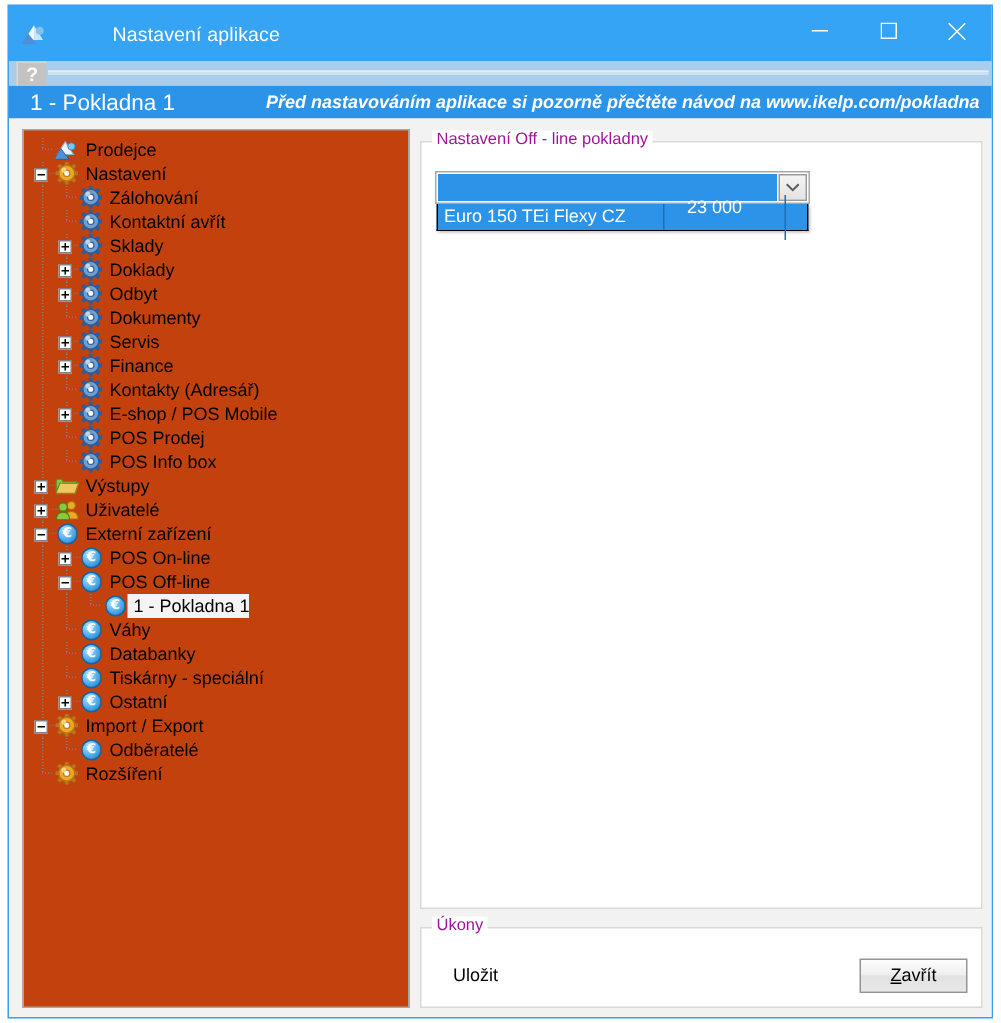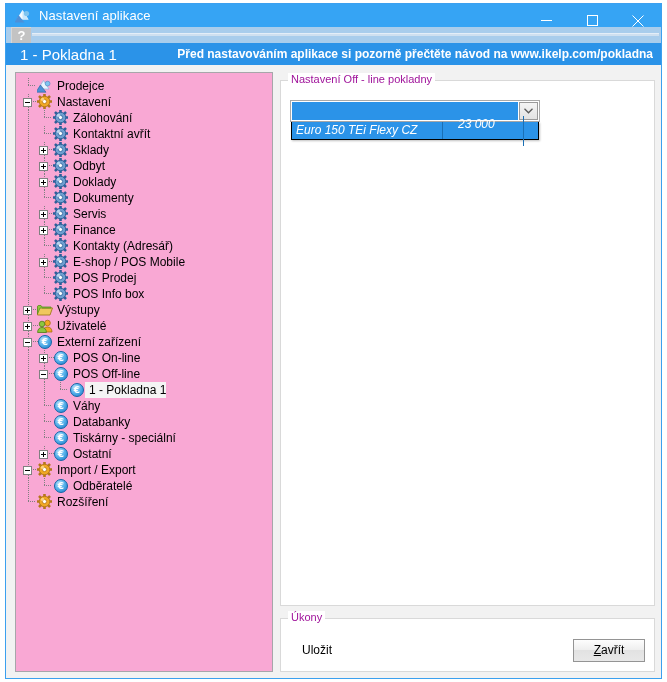--- a/index.html
+++ b/index.html
@@ -17,26 +17,27 @@
     left: 5px; top: 3px;
     width: 657px; height: 676px;
     background: #f0f0f0;
     border: 1px solid #3ba0ef;
     display: flex;
     flex-direction: column;
   }
 
   
   #titlebar {
-    height: 23px;
+    height: 37px;
     background: #36a4f4;
     display: flex;
     align-items: center;
     flex: 0 0 auto;
     position: relative;
+    gap: 36px;
   }
   #app-icon {
     width: 16px; height: 16px;
     margin-left: 9px; margin-right: 8px;
     position: relative;
     flex: 0 0 auto;
   }
   #title-text {
     font-size: 13px;
     color: #ffffff;
@@ -97,35 +98,36 @@
     font-size: 15px;
     padding-left: 14px;
     white-space: nowrap;
   }
   #banner-right {
     font-size: 12px;
     font-weight: bold;
     margin-left: auto;
     padding-right: 8px;
     white-space: nowrap;
+    font-style: italic;
   }
 
   
   #body {
     flex: 1 1 auto;
     background: #f2f2f2;
     position: relative;
     display: flex;
     padding: 7px 6px 6px 9px;
   }
 
   
   #tree-panel {
     width: 258px;
-    background: #f9a8d4;
+    background: #c2410c;
     border: 1px solid #a7a6aa;
     overflow: hidden;
     position: relative;
     flex: 0 0 auto;
   }
   #tree {
     padding: 5px 0 0 4px;
     font-size: 12px;
     color: #000000;
   }
@@ -298,21 +300,20 @@
   
   #droplist {
     position: absolute;
     left: 1px;
     top: 22px;
     width: 248px;
     background: #ffffff;
     border: 1px solid #000000;
     border-top: none;
     box-shadow: 1px 1px 2px rgba(0,0,0,0.25);
-    font-style: italic;
   }
   .dl-row {
     display: flex;
     height: 17px;
     font-size: 12px;
     align-items: center;
   }
   .dl-row.sel { background: #2b93e8; color: #ffffff; }
   .dl-c1 { width: 151px; flex: 0 0 auto; padding-left: 4px; white-space: nowrap; overflow: hidden; border-right: 1px solid #000; height: 17px; line-height: 17px;}
   .dl-c2 { width: 70px; flex: 0 0 auto; padding-left: 4px; white-space: nowrap; overflow: hidden; border-right: 1px solid #000; height: 30px; line-height: 17px; margin-left: 11px;}
@@ -500,44 +501,44 @@
                   <rect x="6.2" y="-0.4" width="2.6" height="4.2" rx="0.6" fill="#2c5f99" transform="rotate(135 7.5 7.5)"></rect>
                   <rect x="6.2" y="-0.4" width="2.6" height="4.2" rx="0.6" fill="#2c5f99" transform="rotate(180 7.5 7.5)"></rect>
                   <rect x="6.2" y="-0.4" width="2.6" height="4.2" rx="0.6" fill="#2c5f99" transform="rotate(225 7.5 7.5)"></rect>
                   <rect x="6.2" y="-0.4" width="2.6" height="4.2" rx="0.6" fill="#2c5f99" transform="rotate(270 7.5 7.5)"></rect>
                   <rect x="6.2" y="-0.4" width="2.6" height="4.2" rx="0.6" fill="#2c5f99" transform="rotate(315 7.5 7.5)"></rect>
     <circle cx="7.5" cy="7.5" r="5.3" fill="#6f9fd0" stroke="#2c5f99" stroke-width="1"></circle>
     <circle cx="7.5" cy="7.5" r="2.1" fill="#ffffff" stroke="#2c5f99" stroke-width="0.8"></circle>
     <circle cx="5.6" cy="5.4" r="1.7" fill="#d6e8f8" opacity="0.75"></circle>
   </svg></span>
             </span>
+            <span class="tlabel">Doklady</span>
+          </div>
+          <div class="trow">
+            <span class="guide v"></span>
+            <span class="exp plus v vb">
+              <span class="box"></span>
+              <span class="dots"></span>
+            </span>
+            <span class="ticon">
+              <span class="ic-gear-blue"><svg width="15" height="15" viewBox="0 0 15 15">
+    <rect x="6.2" y="-0.4" width="2.6" height="4.2" rx="0.6" fill="#2c5f99" transform="rotate(0 7.5 7.5)"></rect>
+                  <rect x="6.2" y="-0.4" width="2.6" height="4.2" rx="0.6" fill="#2c5f99" transform="rotate(45 7.5 7.5)"></rect>
+                  <rect x="6.2" y="-0.4" width="2.6" height="4.2" rx="0.6" fill="#2c5f99" transform="rotate(90 7.5 7.5)"></rect>
+                  <rect x="6.2" y="-0.4" width="2.6" height="4.2" rx="0.6" fill="#2c5f99" transform="rotate(135 7.5 7.5)"></rect>
+                  <rect x="6.2" y="-0.4" width="2.6" height="4.2" rx="0.6" fill="#2c5f99" transform="rotate(180 7.5 7.5)"></rect>
+                  <rect x="6.2" y="-0.4" width="2.6" height="4.2" rx="0.6" fill="#2c5f99" transform="rotate(225 7.5 7.5)"></rect>
+                  <rect x="6.2" y="-0.4" width="2.6" height="4.2" rx="0.6" fill="#2c5f99" transform="rotate(270 7.5 7.5)"></rect>
+                  <rect x="6.2" y="-0.4" width="2.6" height="4.2" rx="0.6" fill="#2c5f99" transform="rotate(315 7.5 7.5)"></rect>
+    <circle cx="7.5" cy="7.5" r="5.3" fill="#6f9fd0" stroke="#2c5f99" stroke-width="1"></circle>
+    <circle cx="7.5" cy="7.5" r="2.1" fill="#ffffff" stroke="#2c5f99" stroke-width="0.8"></circle>
+    <circle cx="5.6" cy="5.4" r="1.7" fill="#d6e8f8" opacity="0.75"></circle>
+  </svg></span>
+            </span>
             <span class="tlabel">Odbyt</span>
-          </div>
-          <div class="trow">
-            <span class="guide v"></span>
-            <span class="exp plus v vb">
-              <span class="box"></span>
-              <span class="dots"></span>
-            </span>
-            <span class="ticon">
-              <span class="ic-gear-blue"><svg width="15" height="15" viewBox="0 0 15 15">
-    <rect x="6.2" y="-0.4" width="2.6" height="4.2" rx="0.6" fill="#2c5f99" transform="rotate(0 7.5 7.5)"></rect>
-                  <rect x="6.2" y="-0.4" width="2.6" height="4.2" rx="0.6" fill="#2c5f99" transform="rotate(45 7.5 7.5)"></rect>
-                  <rect x="6.2" y="-0.4" width="2.6" height="4.2" rx="0.6" fill="#2c5f99" transform="rotate(90 7.5 7.5)"></rect>
-                  <rect x="6.2" y="-0.4" width="2.6" height="4.2" rx="0.6" fill="#2c5f99" transform="rotate(135 7.5 7.5)"></rect>
-                  <rect x="6.2" y="-0.4" width="2.6" height="4.2" rx="0.6" fill="#2c5f99" transform="rotate(180 7.5 7.5)"></rect>
-                  <rect x="6.2" y="-0.4" width="2.6" height="4.2" rx="0.6" fill="#2c5f99" transform="rotate(225 7.5 7.5)"></rect>
-                  <rect x="6.2" y="-0.4" width="2.6" height="4.2" rx="0.6" fill="#2c5f99" transform="rotate(270 7.5 7.5)"></rect>
-                  <rect x="6.2" y="-0.4" width="2.6" height="4.2" rx="0.6" fill="#2c5f99" transform="rotate(315 7.5 7.5)"></rect>
-    <circle cx="7.5" cy="7.5" r="5.3" fill="#6f9fd0" stroke="#2c5f99" stroke-width="1"></circle>
-    <circle cx="7.5" cy="7.5" r="2.1" fill="#ffffff" stroke="#2c5f99" stroke-width="0.8"></circle>
-    <circle cx="5.6" cy="5.4" r="1.7" fill="#d6e8f8" opacity="0.75"></circle>
-  </svg></span>
-            </span>
-            <span class="tlabel">Doklady</span>
           </div>
           <div class="trow">
             <span class="guide v"></span>
             <span class="stub "></span>
             <span class="ticon">
               <span class="ic-gear-blue"><svg width="15" height="15" viewBox="0 0 15 15">
     <rect x="6.2" y="-0.4" width="2.6" height="4.2" rx="0.6" fill="#2c5f99" transform="rotate(0 7.5 7.5)"></rect>
                   <rect x="6.2" y="-0.4" width="2.6" height="4.2" rx="0.6" fill="#2c5f99" transform="rotate(45 7.5 7.5)"></rect>
                   <rect x="6.2" y="-0.4" width="2.6" height="4.2" rx="0.6" fill="#2c5f99" transform="rotate(90 7.5 7.5)"></rect>
                   <rect x="6.2" y="-0.4" width="2.6" height="4.2" rx="0.6" fill="#2c5f99" transform="rotate(135 7.5 7.5)"></rect>

